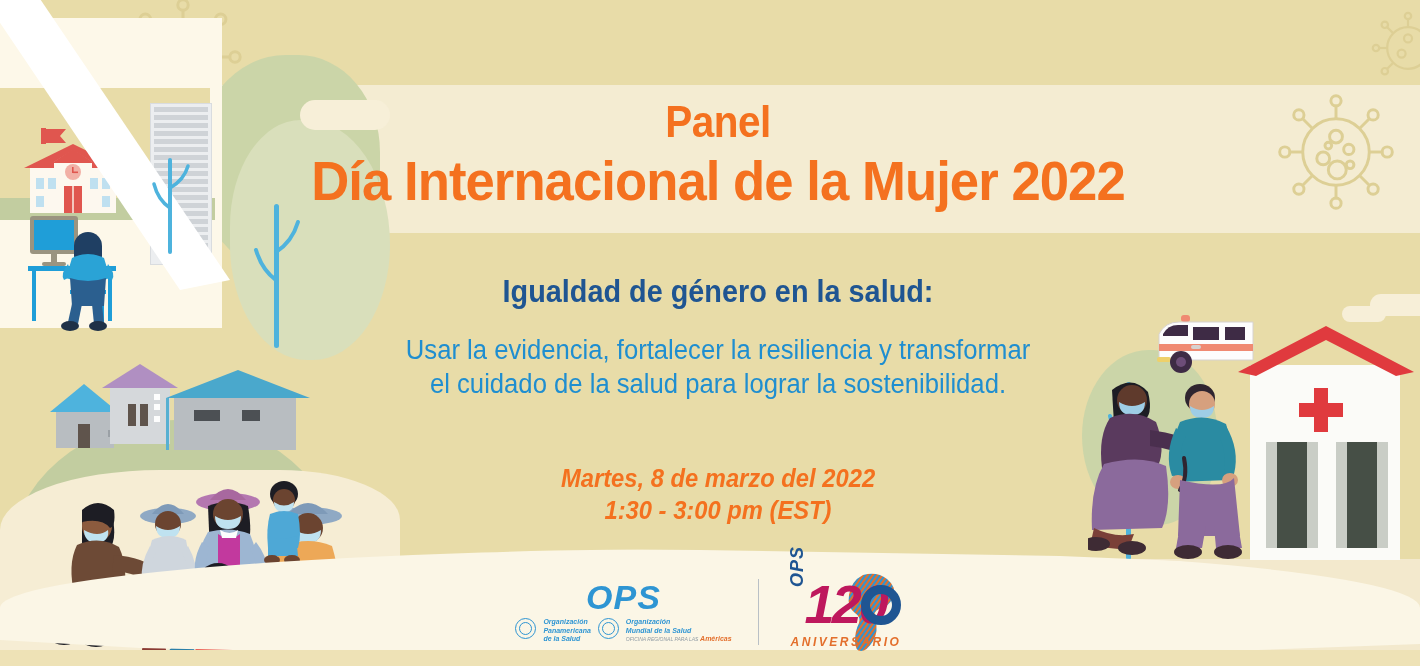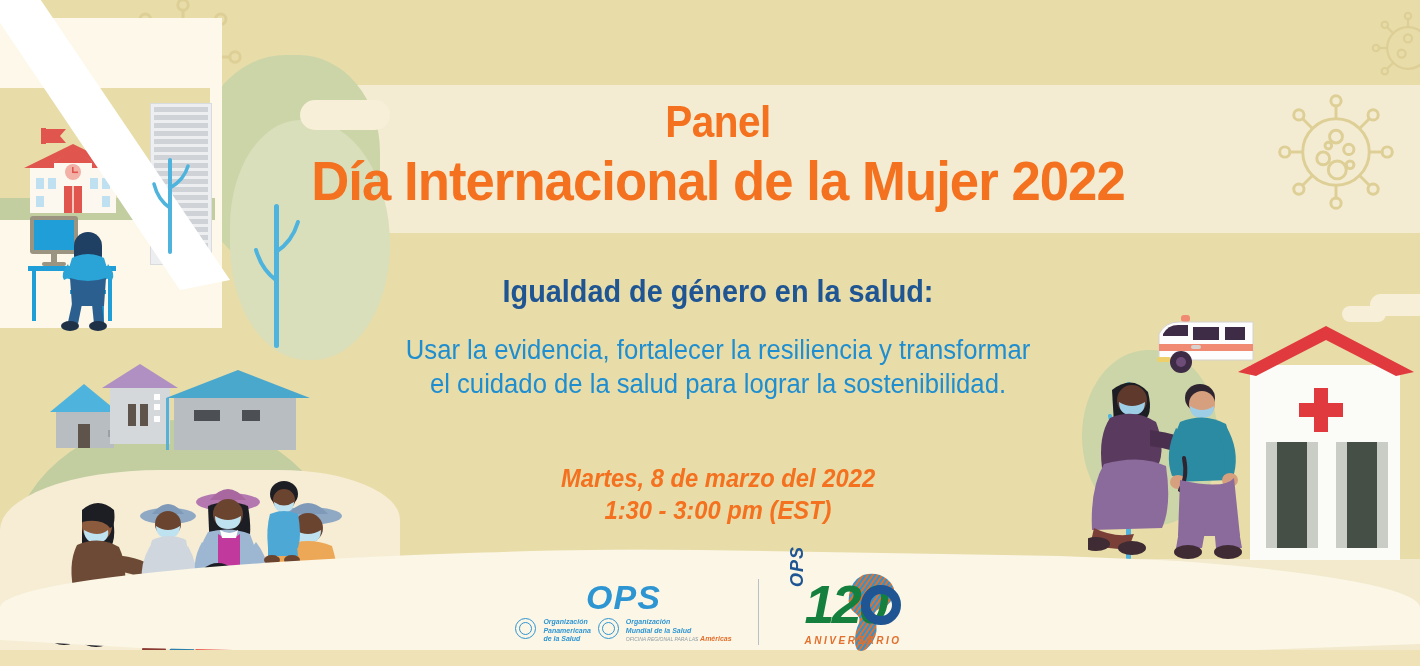--- a/index.html
+++ b/index.html
@@ -142,29 +142,29 @@
   .ops-sub .txt .who-line{color:#8e9aa3;font-weight:normal;font-size:5px;}
   .ops-sub .txt .amer{color:#e36f2c;font-weight:bold;}
   .divider{width:1px;height:66px;background:#b9c0c6;}
   .anniv{position:relative;width:120px;height:78px;}
   .anniv .ops-vert{
     position:absolute;left:2px;top:14px;color:#1f5592;font-size:18px;font-weight:bold;
     transform:rotate(-90deg);transform-origin:left top;letter-spacing:1px;
     font-family:"Liberation Sans",sans-serif;
   }
   .anniv .num{
-    position:absolute;left:20px;top:4px;color:#15803d;font-size:54px;font-weight:bold;
+    position:absolute;left:20px;top:4px;color:#be185d;font-size:54px;font-weight:bold;
     letter-spacing:-3px;font-family:"Liberation Sans",sans-serif;line-height:54px;
   }
   .anniv .ring{
     position:absolute;left:76px;top:12px;width:40px;height:40px;border-radius:50%;
     border:9px solid #1f5592;box-sizing:border-box;
   }
   .anniv .aniv-word{
-    position:absolute;left:20px;top:62px;color:#e36f2c;font-size:10px;font-weight:bold;
+    position:absolute;left:6px;top:62px;color:#e36f2c;font-size:12px;font-weight:bold;
     letter-spacing:2.5px;font-family:"Liberation Sans",sans-serif;
   }
   .anniv .map{position:absolute;left:60px;top:-2px;}
 </style>
 </head>
 <body>
 
 <div id="banner">
 
   <div class="band band-top"></div>

